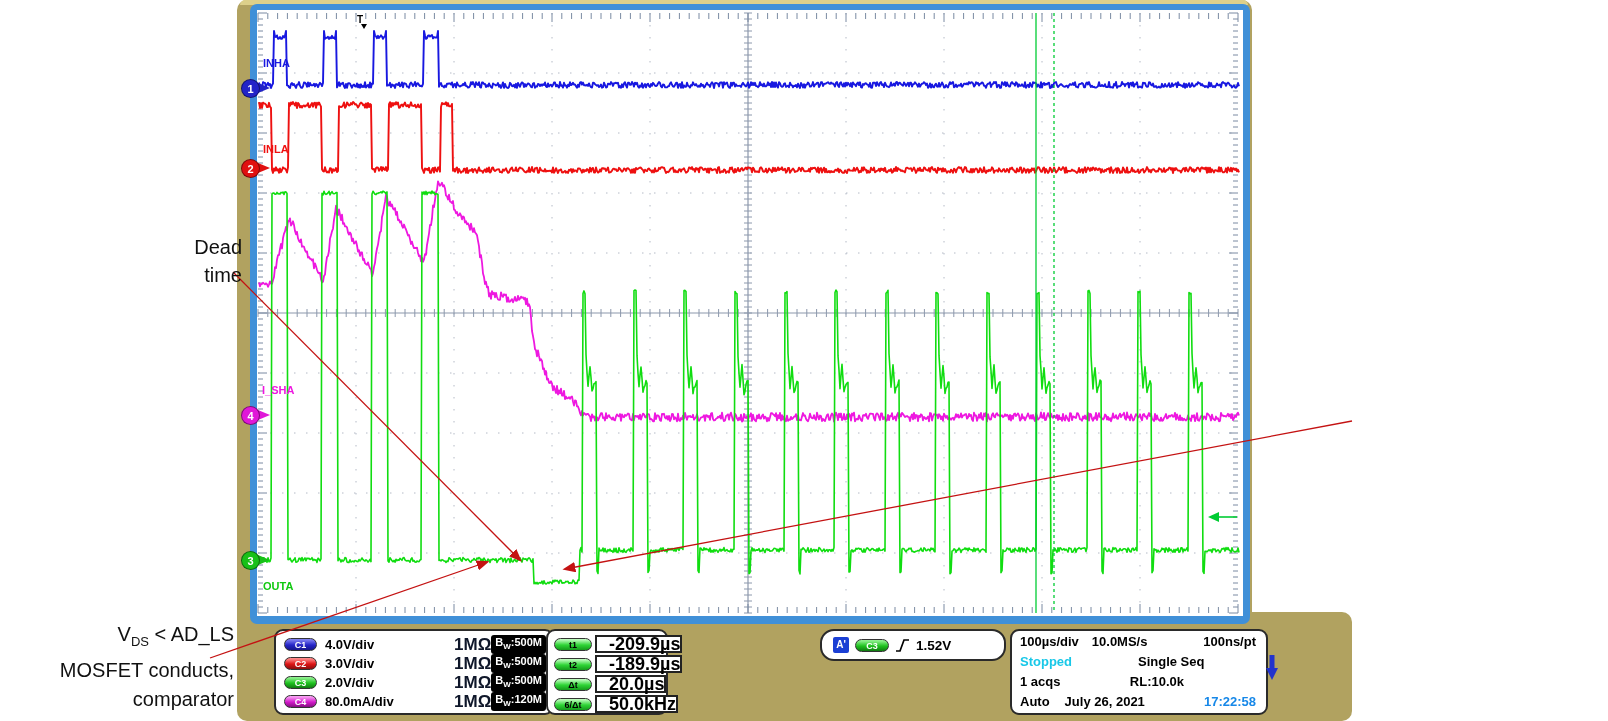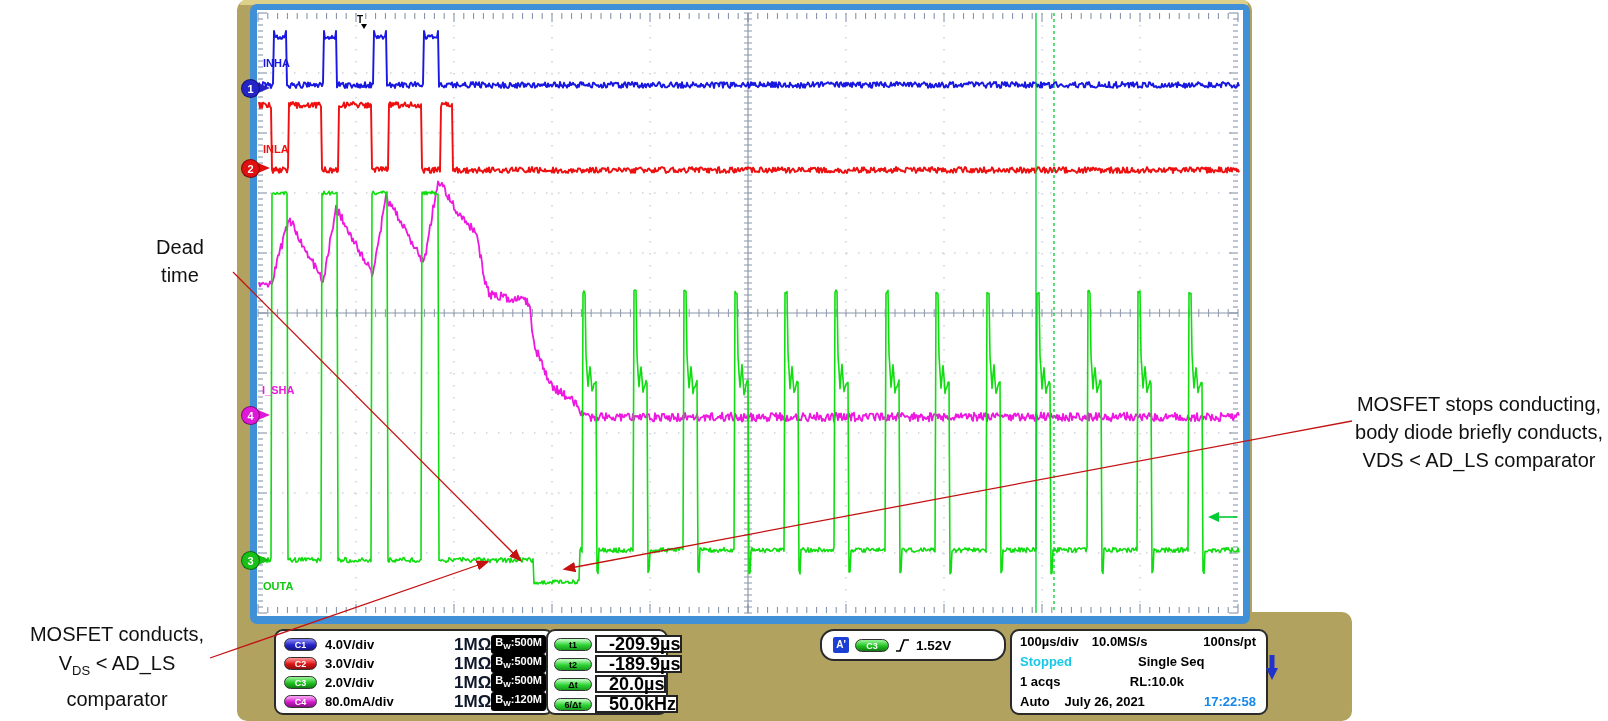--- a/index.html
+++ b/index.html
@@ -42,21 +42,21 @@
   .trig-badge{width:16px;height:16px;background:#1b3fd4;color:#fff;font-size:10px;font-weight:bold;
     text-align:center;line-height:16px;border-radius:2px;flex:none;}
   .pill.trigc3{width:34px;}
   .trig-level{font-size:13.5px;font-weight:bold;color:#000;}
   .tbrow{display:flex;align-items:baseline;height:20px;font-size:13px;font-weight:bold;color:#000;}
   .tb-cyan{color:#18c8e8;}
   .tb-time{color:#1788e8;}
   .tb-arrow{position:absolute;left:253px;top:22px;z-index:3;}
 
   
-  .ann{position:absolute;color:#111;font-size:20px;line-height:28px;text-align:center;z-index:6;}
+  .ann{position:absolute;color:#111;font-size:20px;line-height:28px;text-align:right;z-index:6;}
   .ann sub{font-size:13px;}
   .ann-deadtime{left:118px;top:233px;width:124px;}
   .ann-left{left:0px;top:620px;width:234px;line-height:29px;}
   .ann-right{left:1350px;top:390px;width:258px;}
   .overlay{position:absolute;left:0;top:0;z-index:5;pointer-events:none;}
 </style>
 </head>
 <body>
 
 <div class="canvas">
@@ -796,28 +796,23 @@
       <line x1="7" y1="2" x2="7" y2="17" stroke="#2233cc" stroke-width="5"></line>
       <polygon points="1,15 13,15 7,27" fill="#2233cc"></polygon>
     </svg>
   </div>
 
   <div class="ann ann-deadtime">
     <div>Dead</div>
     <div>time</div>
   </div>
   <div class="ann ann-left">
+    <div><span>V</span><sub>DS</sub><span> &lt; AD_LS</span></div>
     <div>MOSFET conducts,</div>
-    <div><span>V</span><sub>DS</sub><span> &lt; AD_LS</span></div>
     <div>comparator</div>
-  </div>
-  <div class="ann ann-right">
-    <div>MOSFET stops conducting,</div>
-    <div>body diode briefly conducts,</div>
-    <div>VDS &lt; AD_LS comparator</div>
   </div>
 
   <svg class="overlay" id="overlay-svg" width="1608" height="721">
       <defs>
         <marker id="arr" viewBox="0 0 10 8" refX="8" refY="4" markerWidth="10" markerHeight="8" orient="auto">
           <path d="M0,0 L10,4 L0,8 Z" fill="#c41212"></path>
         </marker>
       </defs>
       <line x1="233" y1="272" x2="520" y2="560" stroke="#c41212" stroke-width="1.3" marker-end="url(#arr)"></line>
       <line x1="210" y1="658" x2="487" y2="562" stroke="#c41212" stroke-width="1.3" marker-end="url(#arr)"></line>

